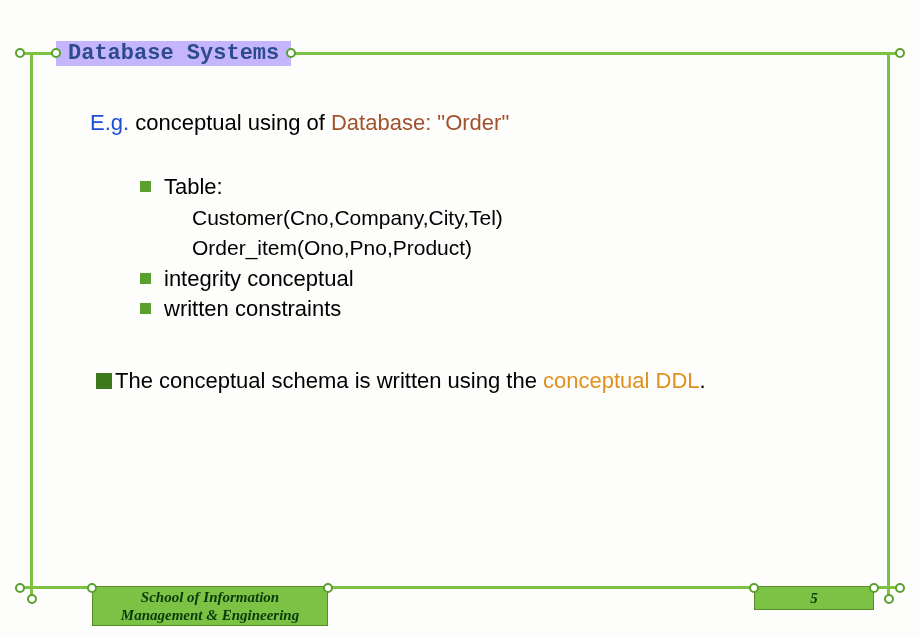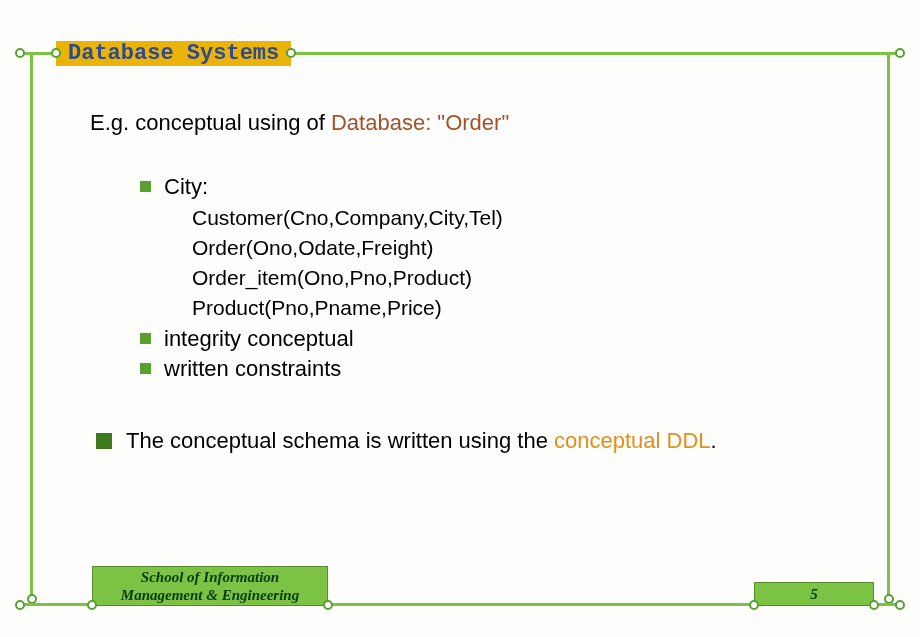--- a/index.html
+++ b/index.html
@@ -43,21 +43,21 @@
     }
     .top-border .circ.left { left: -5px; }
     .top-border .circ.right { right: -5px; }
     .top-border .title {
       font-family: "Courier New", monospace;
       font-weight: bold;
       font-size: 22px;
       color: #2e4b8e;
       padding: 0 12px;
       white-space: nowrap;
-      background: #eab308;
+      background: #c4b5fd;
     }
     .top-border .bar-right {
       flex: 1;
       height: 3px;
       background: #7cc245;
       position: relative;
     }
     
     .side-border {
       position: absolute;
@@ -75,26 +75,26 @@
       background: #fff;
       border: 2px solid #5aa02e;
       position: absolute;
       left: 50%;
       transform: translateX(-50%);
     }
     .side-border .circ-bot { bottom: -5px; }
     
     .bottom-border {
       position: absolute;
-      bottom: 31px;
+      bottom: 48px;
       left: 20px;
       right: 20px;
       height: 3px;
       display: flex;
-      align-items: flex-end;
+      align-items: flex-start;
     }
     .bottom-border .bar {
       height: 3px;
       background: #7cc245;
       position: relative;
     }
     .bottom-border .bar.first { width: 72px; }
     .bottom-border .bar.second { flex: 1; }
     .bottom-border .bar.third { width: 26px; }
     .bottom-border .circ {
@@ -139,21 +139,21 @@
       left: 90px;
       right: 60px;
       bottom: 80px;
       font-size: 22px;
       color: #000;
     }
     .heading {
       font-size: 22px;
       margin-bottom: 38px;
     }
-    .heading .eg { color: #000000; }
+    .heading .eg { color: #1d4ed8; }
     .heading .dbname { color: #a0522d; }
     .bullet-list {
       margin-left: 50px;
       list-style: none;
     }
     .bullet-item {
       position: relative;
       padding-left: 24px;
       margin-bottom: 4px;
       font-size: 22px;
@@ -172,21 +172,21 @@
       margin-left: 28px;
       margin-top: 6px;
       margin-bottom: 6px;
     }
     .sub-list li {
       font-size: 21px;
       margin-bottom: 6px;
     }
     .main-bullet {
       position: relative;
-      padding-left: 30px;
+      padding-left: 19px;
       margin-top: 46px;
       font-size: 22px;
       margin-left: 6px;
     }
     .main-bullet::before {
       content: "";
       position: absolute;
       left: 0;
       top: 5px;
       width: 16px;
@@ -219,26 +219,24 @@
     <span class="circ-bot"></span>
   </div>
 
   <div class="content">
     <div class="heading">
       <span class="eg">E.g.</span><span> conceptual using of </span><span class="dbname">Database: "Order"</span>
     </div>
 
     <ul class="bullet-list">
       <li class="bullet-item small-sq">
-        <span>City:</span>
+        <span>Table:</span>
         <ul class="sub-list">
           <li>Customer(Cno,Company,City,Tel)</li>
-          <li>Order(Ono,Odate,Freight)</li>
           <li>Order_item(Ono,Pno,Product)</li>
-          <li>Product(Pno,Pname,Price)</li>
         </ul>
       </li>
       <li class="bullet-item small-sq">integrity conceptual</li>
       <li class="bullet-item small-sq">written constraints</li>
     </ul>
 
     <div class="main-bullet">
       <span>The conceptual schema is written using the </span><span class="orange">conceptual DDL</span><span>.</span>
     </div>
   </div>

